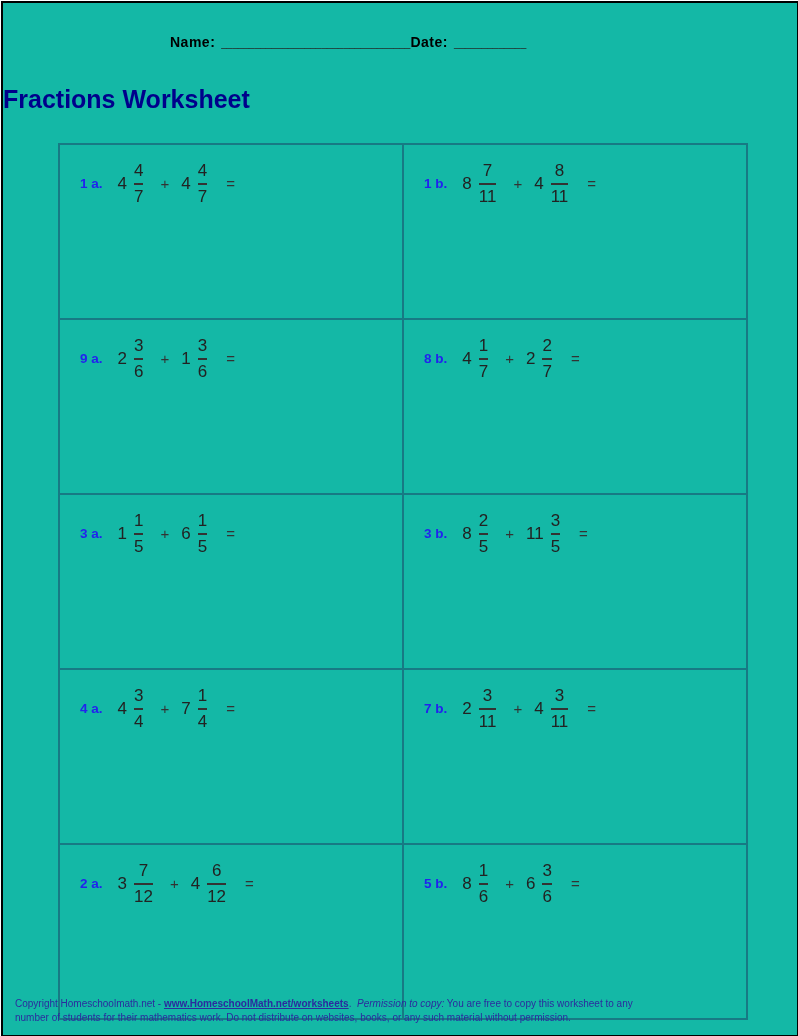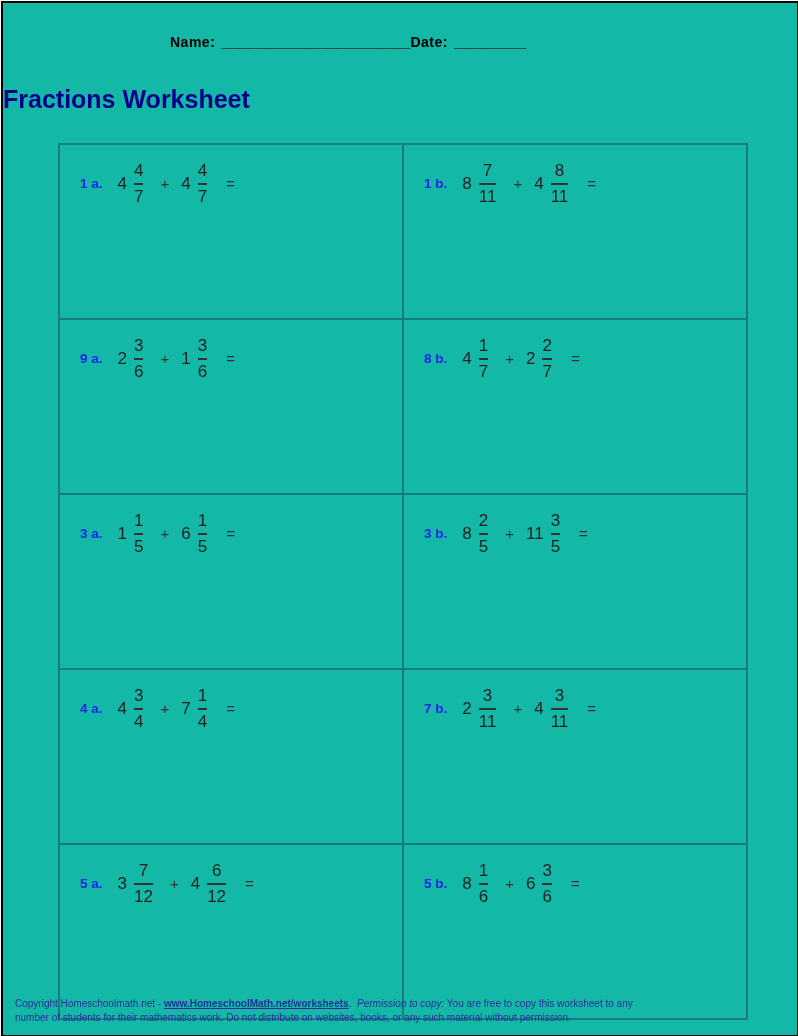--- a/index.html
+++ b/index.html
@@ -238,21 +238,21 @@
                 <span>11</span>
               </span>
               <span class="eq">=</span>
             </span>
           </div>
         </td>
       </tr>
       <tr>
         <td>
           <div class="problem">
-            <span class="plabel">5 a.</span>
+            <span class="plabel">2 a.</span>
             <span class="expr">
               <span class="whole">3</span>
               <span class="frac">
                 <span>7</span>
                 <span class="bar"></span>
                 <span>12</span>
               </span>
               <span class="op">+</span>
               <span class="whole">4</span>
               <span class="frac">

